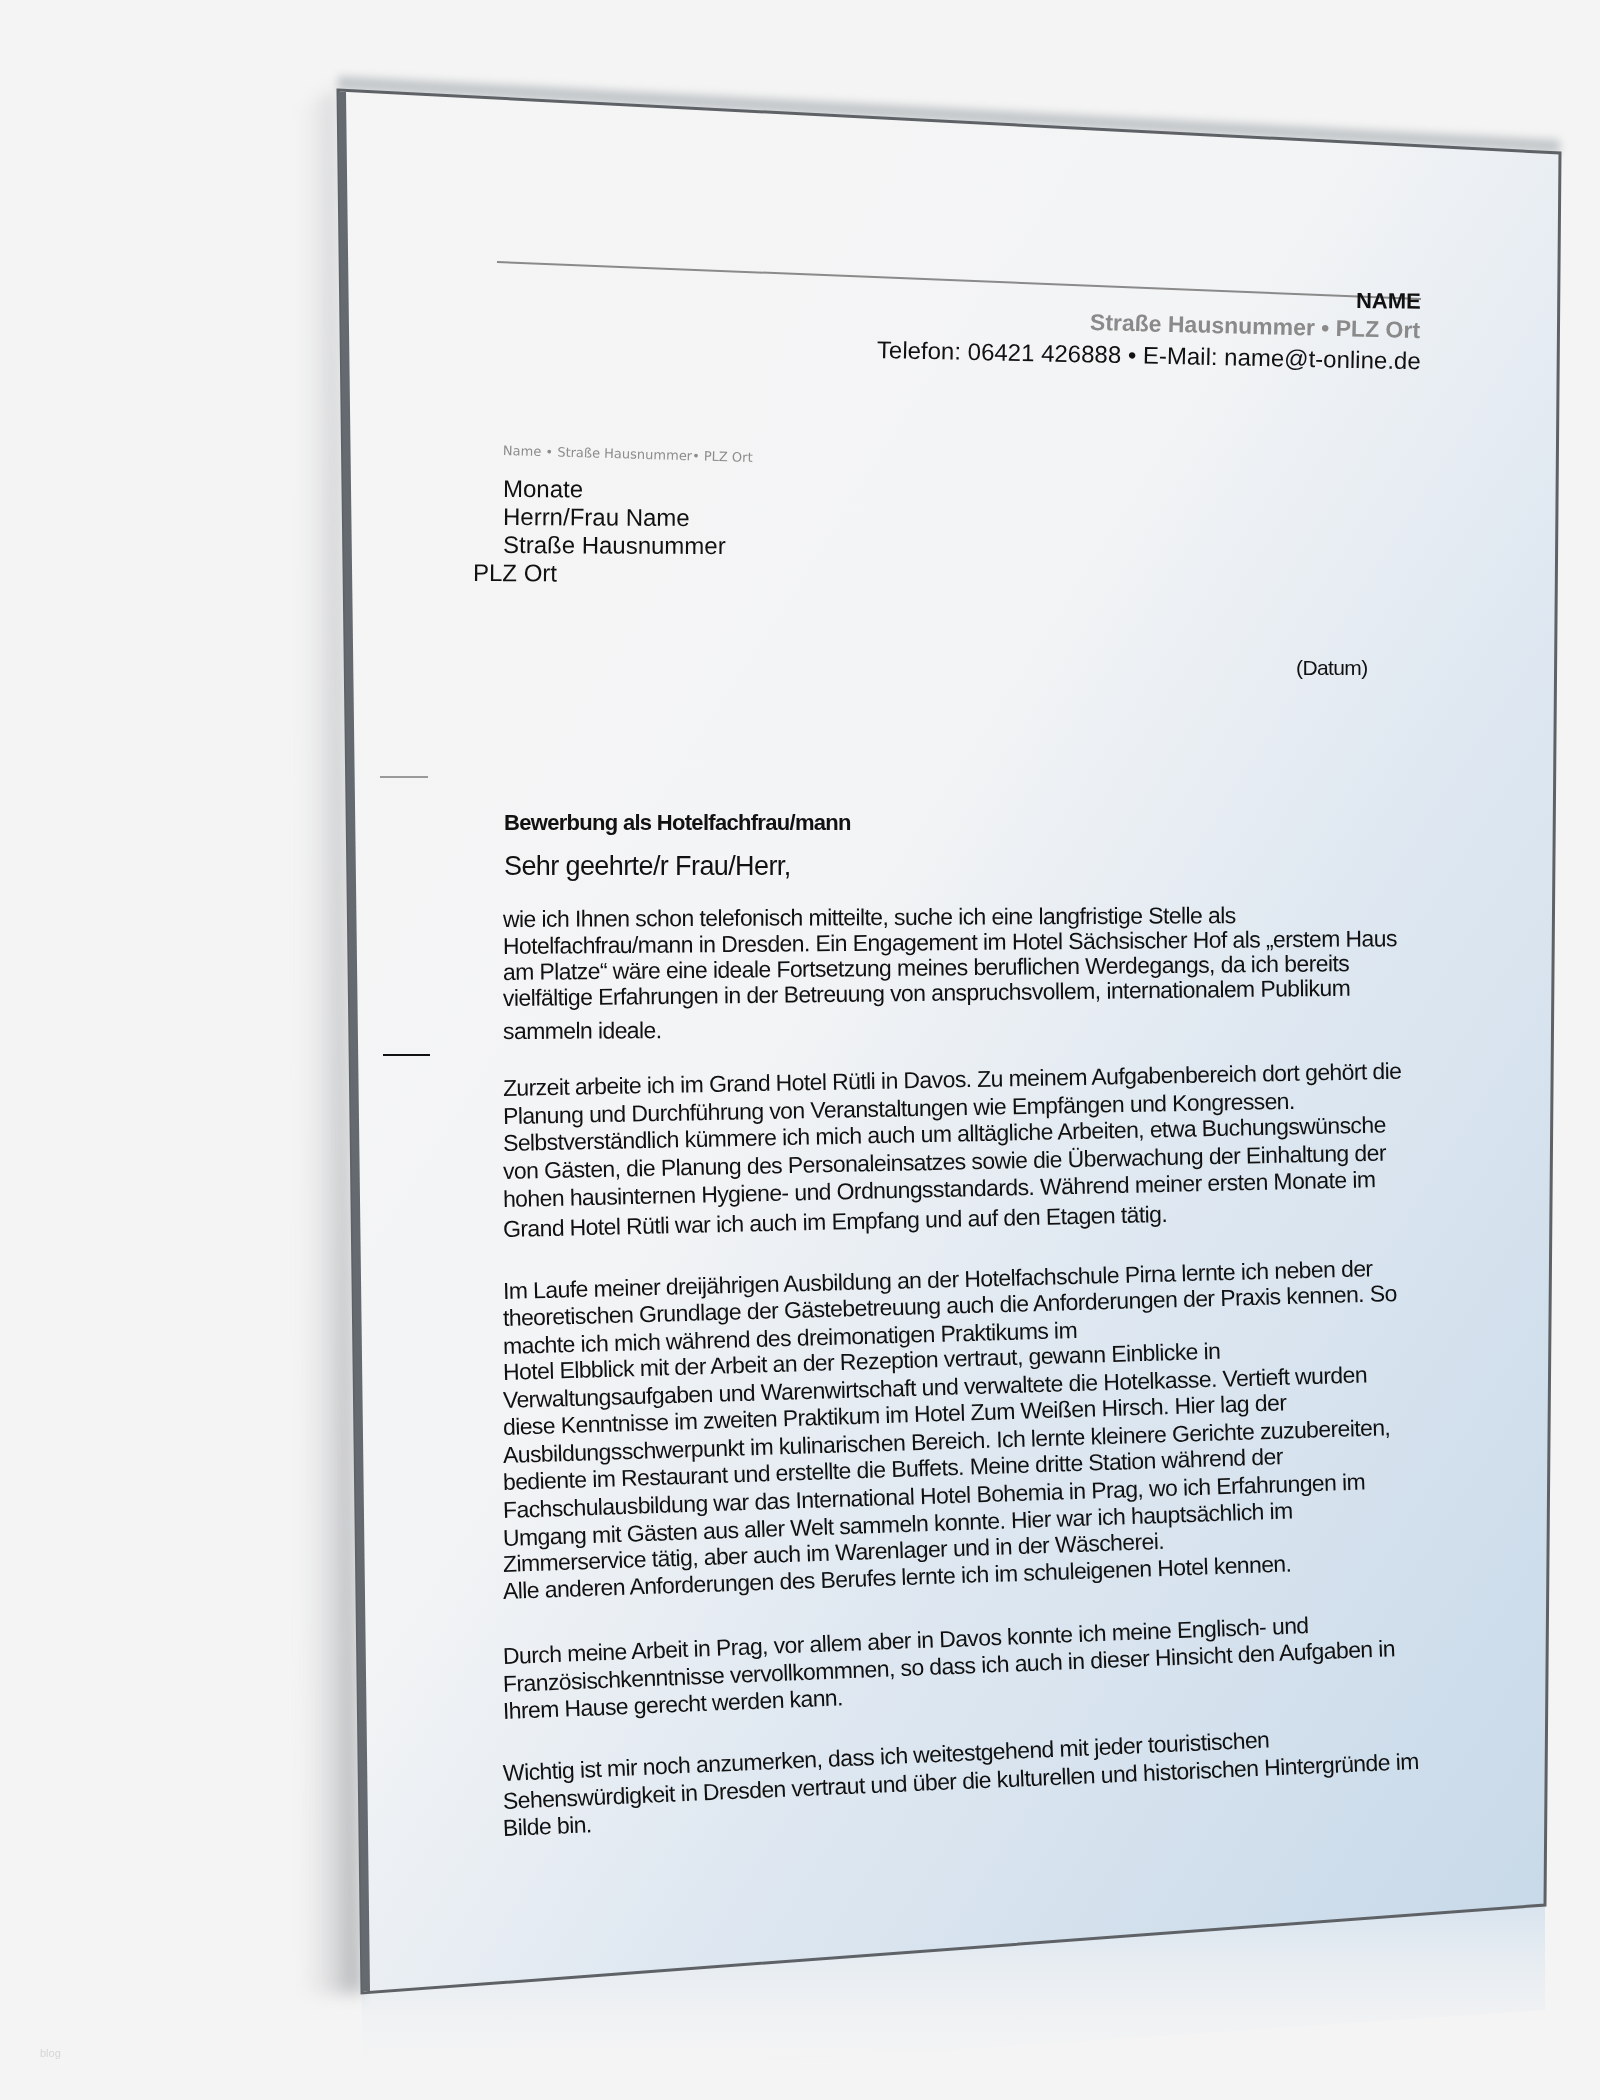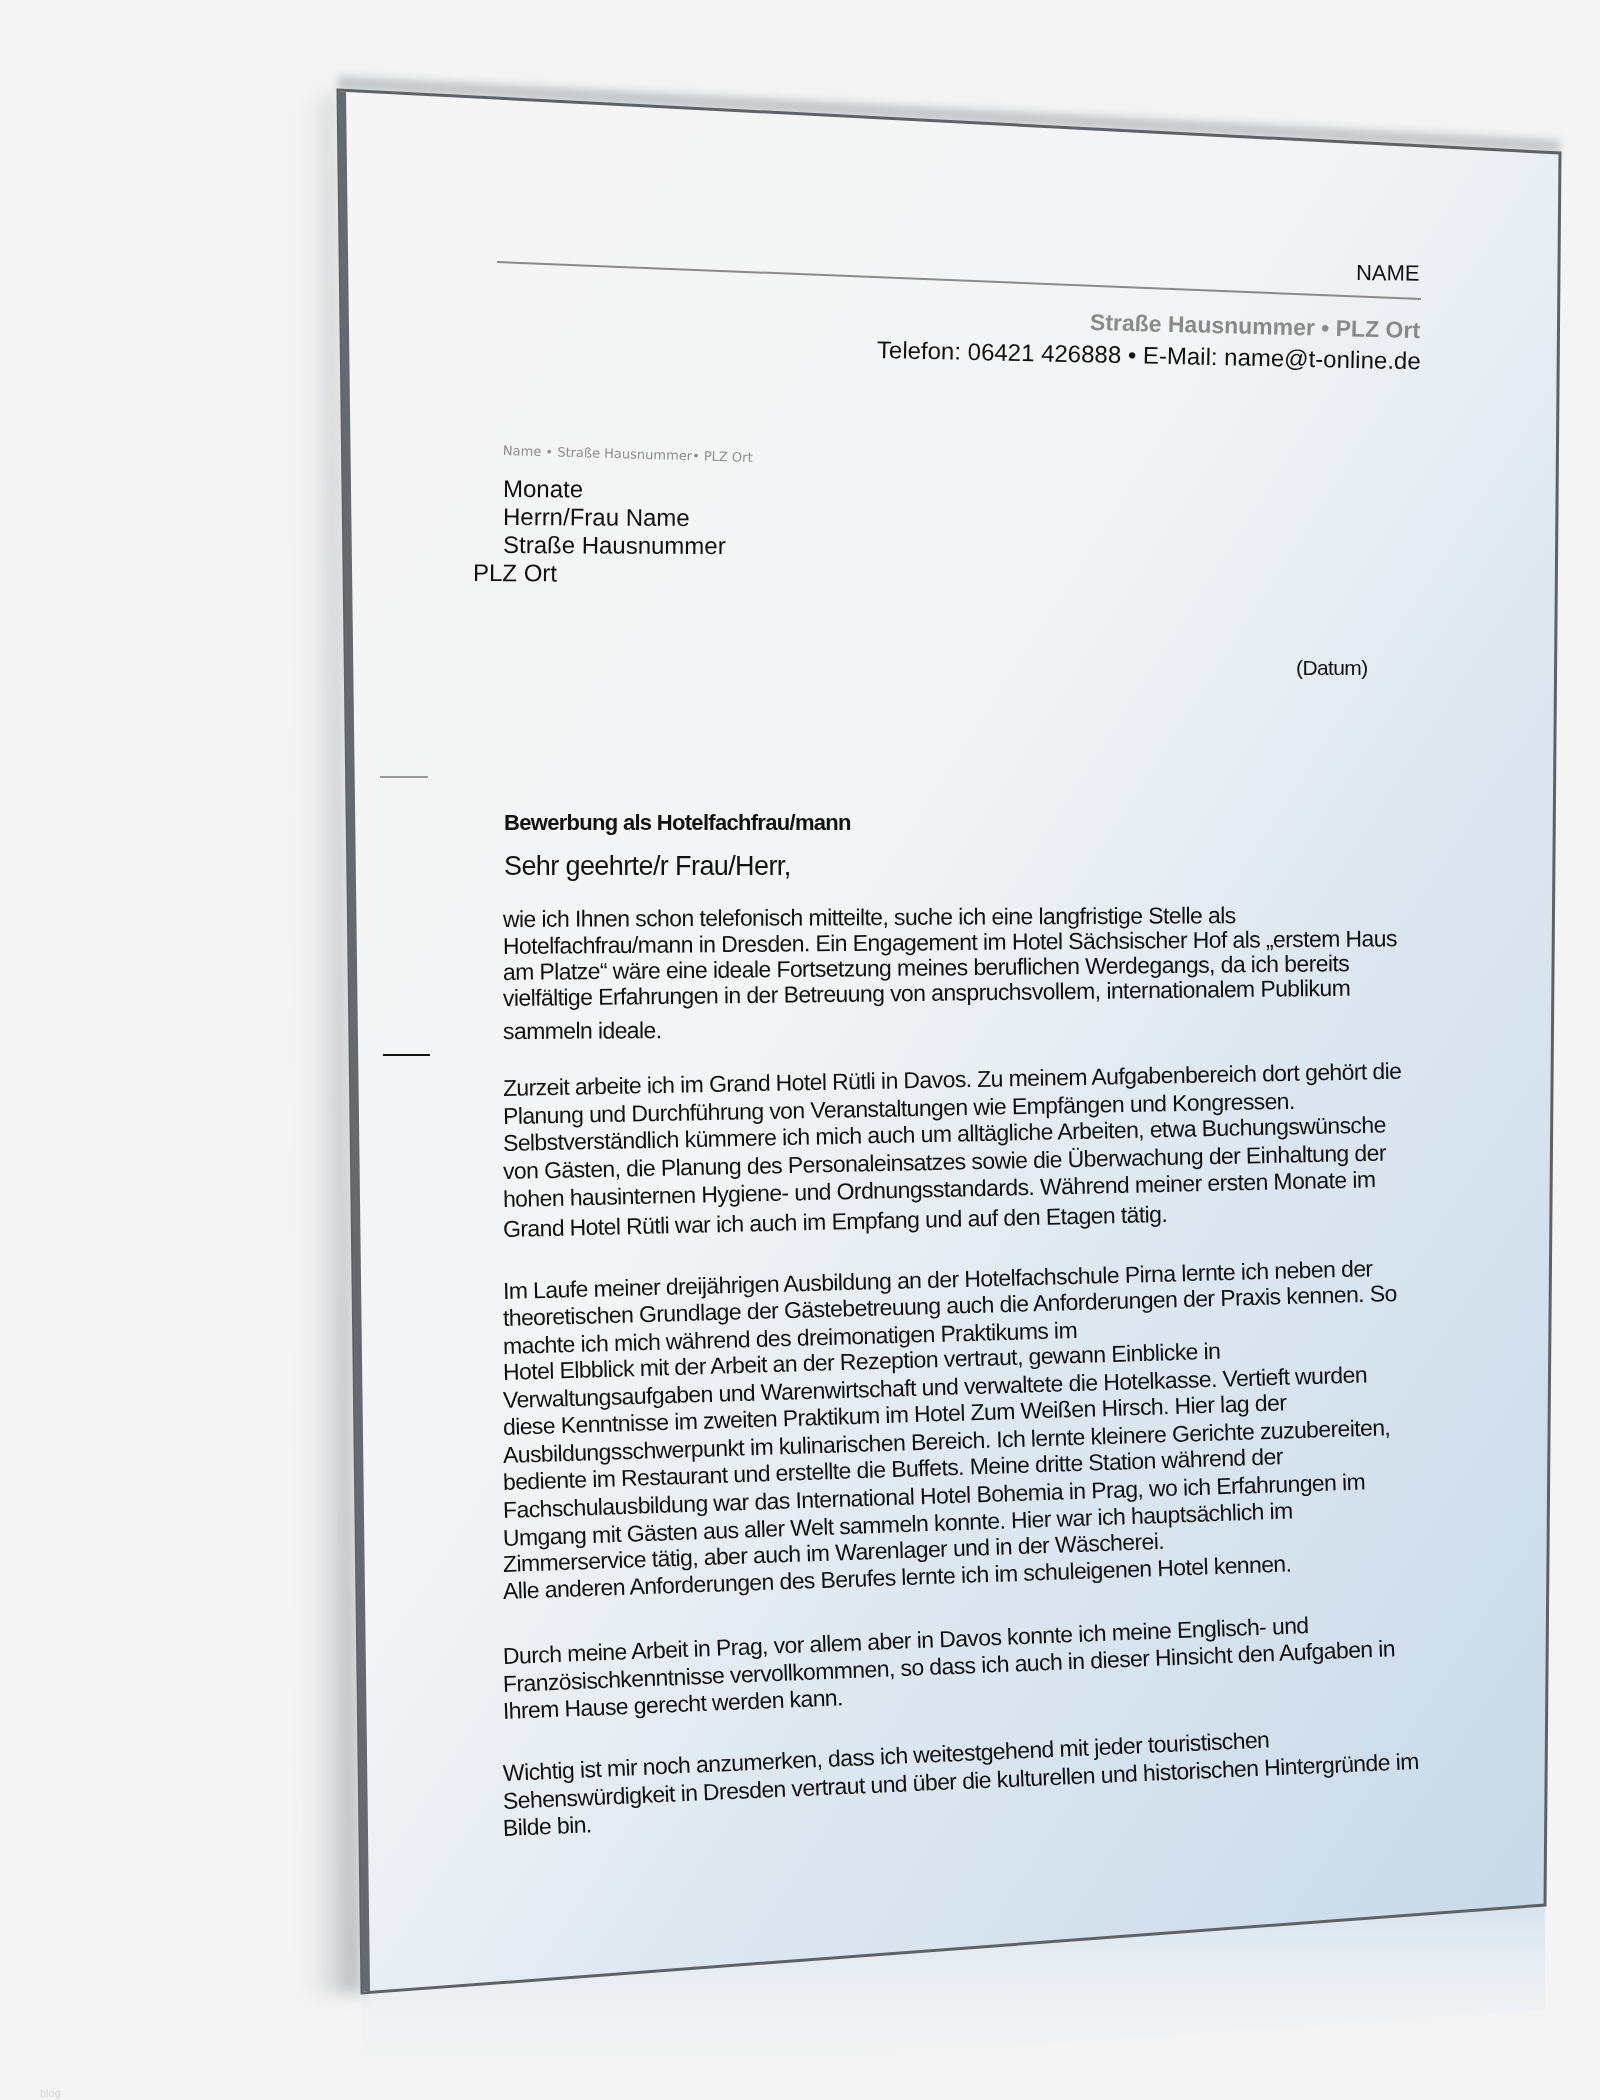--- a/index.html
+++ b/index.html
@@ -24,21 +24,21 @@
       width: 1600px; height: 2100px;
     }
     .line {
       position: absolute;
       white-space: nowrap;
       color: #111;
       transform-origin: 0 50%;
       line-height: 1;
     }
     .body-line { font-size: 23px; letter-spacing: -0.6px; transform-origin: 0 50%; }
-    .sender-name { font-size: 22px; font-weight: normal; }
+    .sender-name { font-size: 22px; font-weight: bold; margin-top: 28px; }
     .sender-addr { font-size: 23px; font-weight: bold; color: #8a8a8a; }
     .sender-contact { font-size: 24px; color: #111; }
     .return-line { font-size: 13px; color: #8c8c8c; font-family: "DejaVu Sans", sans-serif; }
     .recipient { font-size: 24px; color: #111; }
     .date { font-size: 21px; letter-spacing: -0.6px; }
     .subject { font-size: 22px; font-weight: bold; letter-spacing: -0.7px; }
     .salutation { font-size: 27px; letter-spacing: -0.6px; }
     .fold-mark { position: absolute; height: 2px; }
     .watermark { position: absolute; font-size: 11px; color: #d6d6d6; }
   </style>
@@ -119,15 +119,15 @@
       <div class="line body-line" style="left: 503px; top: 1553px; transform: rotate(-2deg);">Zimmerservice tätig, aber auch im Warenlager und in der Wäscherei.</div>
       <div class="line body-line" style="left: 503px; top: 1580px; transform: rotate(-2deg);">Alle anderen Anforderungen des Berufes lernte ich im schuleigenen Hotel kennen.</div>
       <div class="line body-line" style="left: 503px; top: 1645px; transform: rotate(-2.2deg);">Durch meine Arbeit in Prag, vor allem aber in Davos konnte ich meine Englisch- und</div>
       <div class="line body-line" style="left: 503px; top: 1673px; transform: rotate(-2.3deg);">Französischkenntnisse vervollkommnen, so dass ich auch in dieser Hinsicht den Aufgaben in</div>
       <div class="line body-line" style="left: 503px; top: 1700px; transform: rotate(-2.3deg);">Ihrem Hause gerecht werden kann.</div>
       <div class="line body-line" style="left: 503px; top: 1762px; transform: rotate(-2.5deg);">Wichtig ist mir noch anzumerken, dass ich weitestgehend mit jeder touristischen</div>
       <div class="line body-line" style="left: 503px; top: 1790px; transform: rotate(-2.5deg);">Sehenswürdigkeit in Dresden vertraut und über die kulturellen und historischen Hintergründe im</div>
       <div class="line body-line" style="left: 503px; top: 1817px; transform: rotate(-2.5deg);">Bilde bin.</div>
       <div class="fold-mark" style="left: 380px; top: 776px; width: 48px; background: rgb(154, 154, 154);"></div>
       <div class="fold-mark" style="left: 383px; top: 1054px; width: 47px; background: rgb(17, 17, 17);"></div>
-      <div class="watermark" style="left: 40px; top: 2047px; margin-top: 40px;">blog</div>
+      <div class="watermark" style="left: 40px; top: 2047px;">blog</div>
     </div>
 </div>
 
 </body></html>

